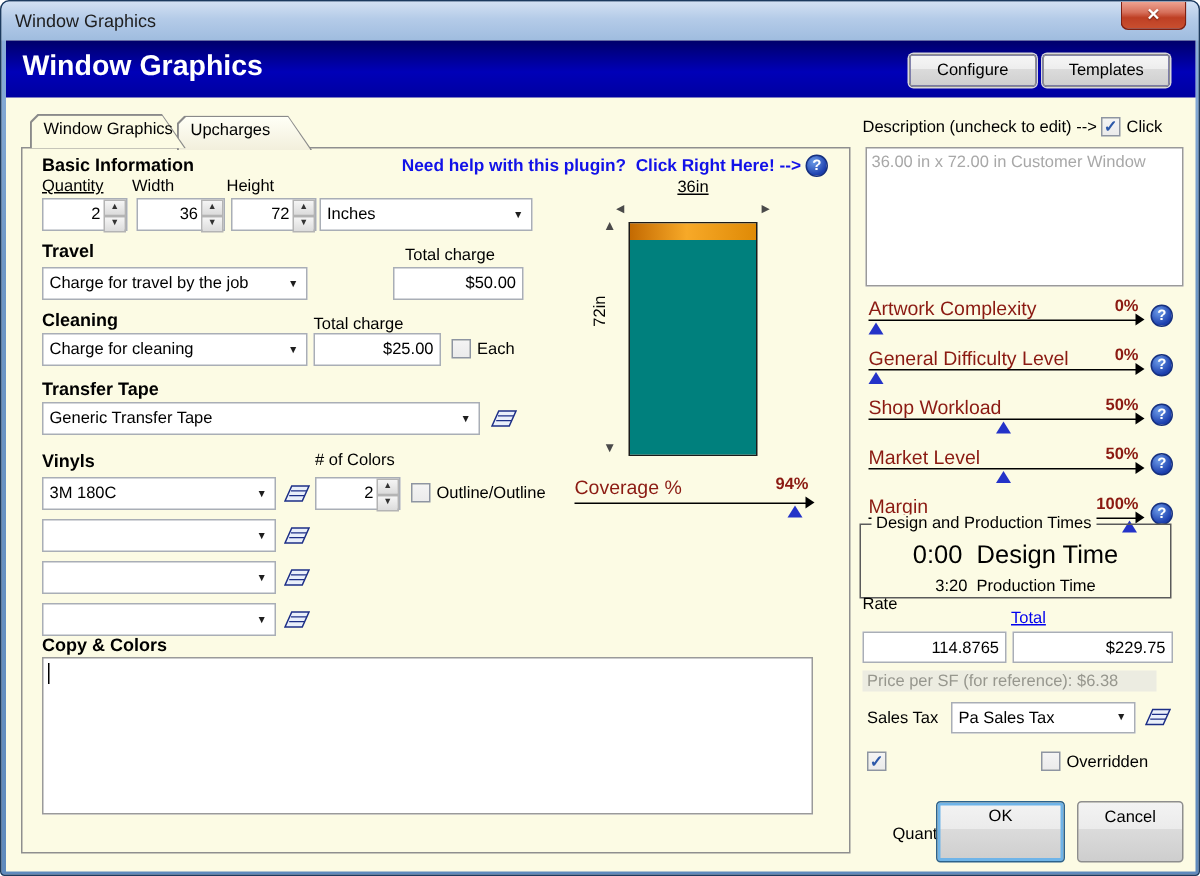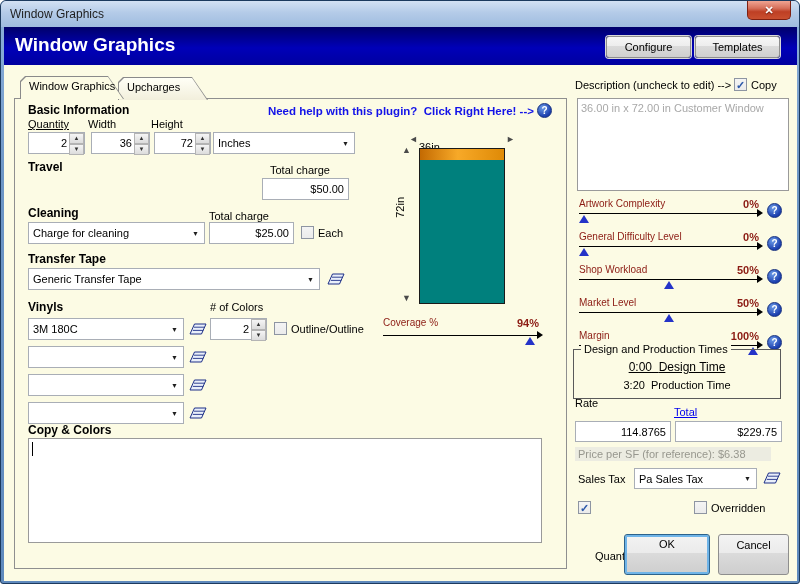--- a/index.html
+++ b/index.html
@@ -55,21 +55,21 @@
     text-align:center;line-height:12px;cursor:pointer;}
   .ta{position:absolute;background:#fff;border:1px solid #9A9A9A;font-family:"Liberation Sans",sans-serif;
     font-size:11px;padding:3px;resize:none;outline:none;}
   .caret{position:absolute;width:1px;height:14px;background:#000;}
   .help-icon{position:absolute;width:15px;height:15px;border-radius:50%;
     background:radial-gradient(circle at 35% 30%,#6C9CE8,#1C3FAE 70%);
     border:1px solid #16307F;color:#fff;font-size:10px;font-weight:bold;
     text-align:center;line-height:14px;cursor:pointer;}
   .book{position:absolute;cursor:pointer;}
   .slider{position:absolute;width:180px;height:26px;}
-  .s-label{position:absolute;left:0;top:0;font-size:10px;white-space:nowrap;}
+  .s-label{position:absolute;left:0;top:0;font-size:13px;white-space:nowrap;}
   .s-value{position:absolute;right:0;top:0;font-size:11px;font-weight:bold;}
   .track-wrap{position:absolute;left:0;right:0;top:15px;height:11px;cursor:pointer;}
   .track{position:absolute;left:0;right:0;top:0;height:1px;background:#000;}
   .track-arrow{position:absolute;right:-4px;top:-4px;width:0;height:0;
     border-top:4px solid transparent;border-bottom:4px solid transparent;border-left:6px solid #000;}
   .marker{position:absolute;top:2px;width:0;height:0;cursor:pointer;
     border-left:5px solid transparent;border-right:5px solid transparent;border-bottom:8px solid #2433C8;}
   .groupbox{position:absolute;border:1px solid #5A5A5A;}
   .legend{position:absolute;top:-7px;left:7px;background:#FCFBE4;padding:0 3px;font-size:11px;}
   .btn{position:absolute;height:41px;font-size:11px;color:#000;cursor:pointer;
@@ -145,20 +145,24 @@
           <div class="sb">▼</div>
         </div>
     </div>
     <div class="dd" style="left:209px;top:105px;width:142px;">
       <span>Inches</span>
       <span class="dd-arrow">▼</span>
     </div>
 
     <span class="hd" style="left:24px;top:133px;">Travel</span>
     <span class="lbl" style="left:266px;top:137px;">Total charge</span>
+    <div class="dd" style="left:24px;top:151px;width:177px;">
+      <span>Charge for travel by the job</span>
+      <span class="dd-arrow">▼</span>
+    </div>
     <div class="tb" style="left:258px;top:151px;width:87px;">$50.00</div>
 
     <span class="hd" style="left:24px;top:179px;">Cleaning</span>
     <span class="lbl" style="left:205px;top:183px;">Total charge</span>
     <div class="dd" style="left:24px;top:195px;width:177px;">
       <span>Charge for cleaning</span>
       <span class="dd-arrow">▼</span>
     </div>
     <div class="tb" style="left:205px;top:195px;width:85px;">$25.00</div>
     <div class="cb" style="left:297px;top:199px;"></div>
@@ -241,34 +245,34 @@
           <polygon points="1,13 5.5,3 17,3 12.5,13" fill="#E9EFFA" stroke="#1D2F87"></polygon>
           <line x1="5" y1="6.2" x2="15.5" y2="6.2" stroke="#1D2F87" stroke-width="0.9"></line>
           <line x1="3.8" y1="9.4" x2="14.2" y2="9.4" stroke="#1D2F87" stroke-width="0.9"></line>
         </svg>
     </span>
 
     <span class="hd" style="left:24px;top:396px;">Copy &amp; Colors</span>
     <textarea class="ta" style="left: 24px; top: 411px; width: 514px; height: 105px;"></textarea>
     <div class="caret" style="left:28px;top:415px;"></div>
 
-    <span class="lbl" style="left:415px;top:114px;width:86px;text-decoration:underline;">36in</span>
+    <span class="lbl" style="left:415px;top:92px;width:86px;text-align:center;text-decoration:underline;">36in</span>
     <span class="pv-arrow" style="left:405px;top:107px;">◄</span>
     <span class="pv-arrow" style="left:502px;top:107px;">►</span>
     <span class="pv-arrow" style="left:398px;top:118px;">▲</span>
     <span class="pv-arrow" style="left:398px;top:266px;">▼</span>
     <span class="v-label" style="left:390px;top:170px;">72in</span>
     <div class="preview-rect" style="left:415px;top:121px;width:86px;height:156px;">
       <div class="band"></div>
       <div class="fillc" style="background: rgb(0, 128, 125);"></div>
     </div>
 
     <span class="lbl" style="left:571px;top:52px;">Description (uncheck to edit) --&gt;</span>
     <div class="cb checked" style="left:730px;top:51px;">✓</div>
-    <span class="lbl" style="left:747px;top:52px;">Copy</span>
+    <span class="lbl" style="left:747px;top:52px;">Click</span>
     <textarea class="ta desc-ta" style="left: 573px; top: 71px; width: 212px; height: 93px;">36.00 in x 72.00 in Customer Window</textarea>
 
     <div class="slider" style="left:575px;top:171px;">
       <span class="s-label mar">Artwork Complexity</span>
       <span class="s-value mar">0%</span>
       <div class="track-wrap">
         <div class="track"></div>
         <div class="track-arrow"></div>
         <div class="marker" style="left: 0px;"></div>
       </div>
@@ -314,21 +318,21 @@
       <div class="track-wrap">
         <div class="track"></div>
         <div class="track-arrow"></div>
         <div class="marker" style="left: 169px;"></div>
       </div>
     </div>
     <span class="help-icon" style="left:763px;top:308px;">?</span>
 
     <div class="groupbox" style="left:569px;top:322px;width:208px;height:50px;">
       <span class="legend">Design and Production Times</span>
-      <div style="text-align:center;font-size:12px;margin-top:10px;text-decoration:underline;">
+      <div style="text-align:center;font-size:17px;margin-top:10px;">
         <span>0:00</span>&nbsp;&nbsp;<span>Design Time</span>
       </div>
       <div style="text-align:center;font-size:11px;margin-top:5px;">
         <span>3:20</span>&nbsp;&nbsp;<span>Production Time</span>
       </div>
     </div>
 
     <span class="lbl" style="left:571px;top:370px;">Rate</span>
     <span class="lbl link" style="left:670px;top:379px;">Total</span>
     <div class="tb" style="left:571px;top:394px;width:96px;height:21px;">114.8765</div>

